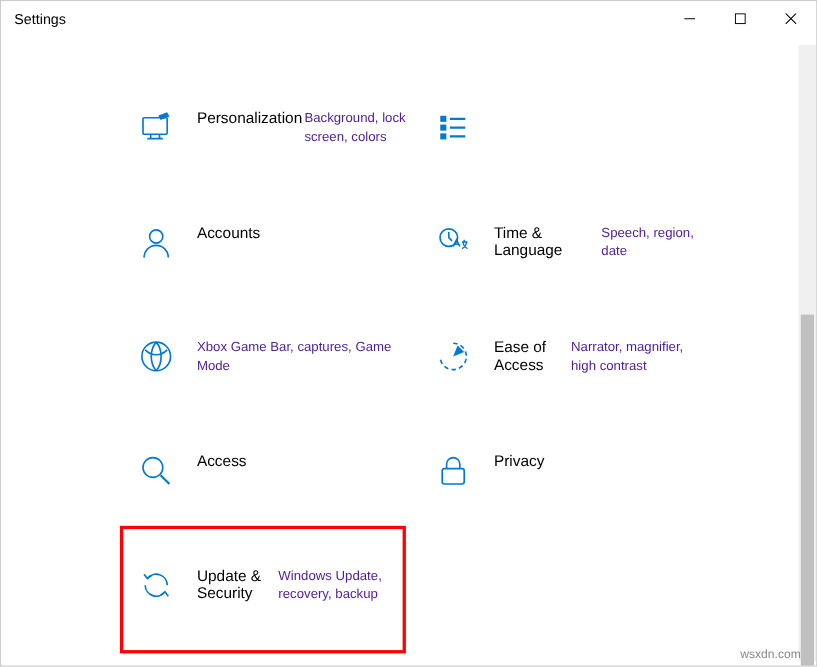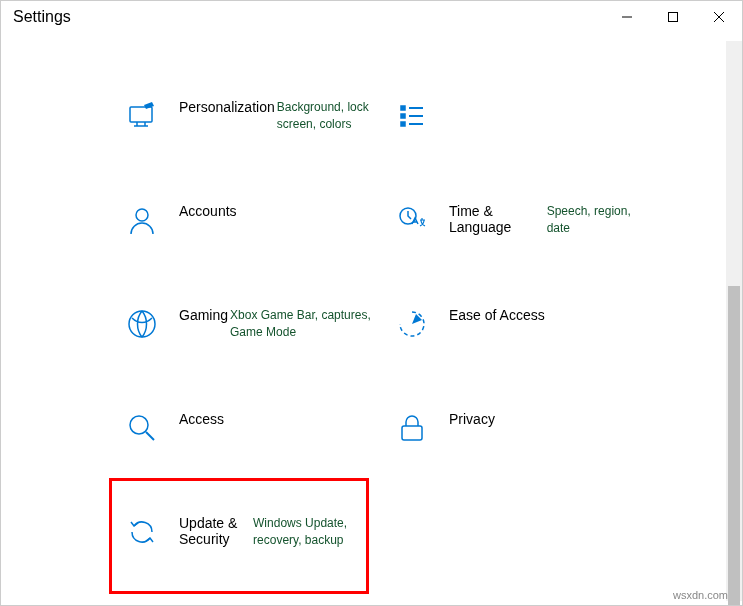--- a/index.html
+++ b/index.html
@@ -12,21 +12,21 @@
       position: relative;
       border: 1px solid #ccc;
     }
     .titlebar {
       display: flex;
       align-items: center;
       height: 32px;
       padding: 0 0 0 12px;
     }
     .titlebar-title {
-      font-size: 16px;
+      font-size: 13px;
       color: #000;
       flex: 1;
     }
     .win-controls {
       display: flex;
     }
     .win-btn {
       width: 46px;
       height: 32px;
       display: flex;
@@ -71,21 +71,21 @@
       flex-direction: row;
       gap: 2px;
     }
     .tile-title {
       font-size: 14px;
       color: #000;
       font-weight: 400;
     }
     .tile-desc {
       font-size: 12px;
-      color: #14532d;
+      color: #4c1d95;
       line-height: 1.4;
       max-width: 180px;
     }
     .highlight-box {
       position: absolute;
       border: 3px solid #FF0000;
       left: 108px;
       top: 477px;
       width: 260px;
       height: 116px;
@@ -195,34 +195,34 @@
     </div>
 
     <div class="tile">
       <div class="tile-icon">
         <svg width="32" height="32" viewBox="0 0 32 32">
             <circle cx="16" cy="16" r="13"></circle>
             <path d="M16 3 C 10 10, 10 22, 16 29 M16 3 C 22 10, 22 22, 16 29 M6 10 C 12 16, 20 16, 26 10"></path>
           </svg>
       </div>
       <div class="tile-text">
-        <div class="tile-title">Gaming</div>
         <div class="tile-desc">Xbox Game Bar, captures, Game Mode</div>
       </div>
     </div>
 
     <div class="tile">
       <div class="tile-icon">
         <svg width="32" height="32" viewBox="0 0 32 32">
             <path d="M16 4 A12 12 0 1 1 4 16" stroke-dasharray="4 3"></path>
             <path d="M20 6 l-4 10 l10 -4 z" fill="#0078D4" stroke="none"></path>
           </svg>
       </div>
       <div class="tile-text">
         <div class="tile-title">Ease of Access</div>
+        <div class="tile-desc">Narrator, magnifier, high contrast</div>
       </div>
     </div>
 
     <div class="tile">
       <div class="tile-icon">
         <svg width="32" height="32" viewBox="0 0 32 32">
             <circle cx="13" cy="13" r="9"></circle>
             <path d="M20 20 l8 8" stroke-width="2"></path>
           </svg>
       </div>

